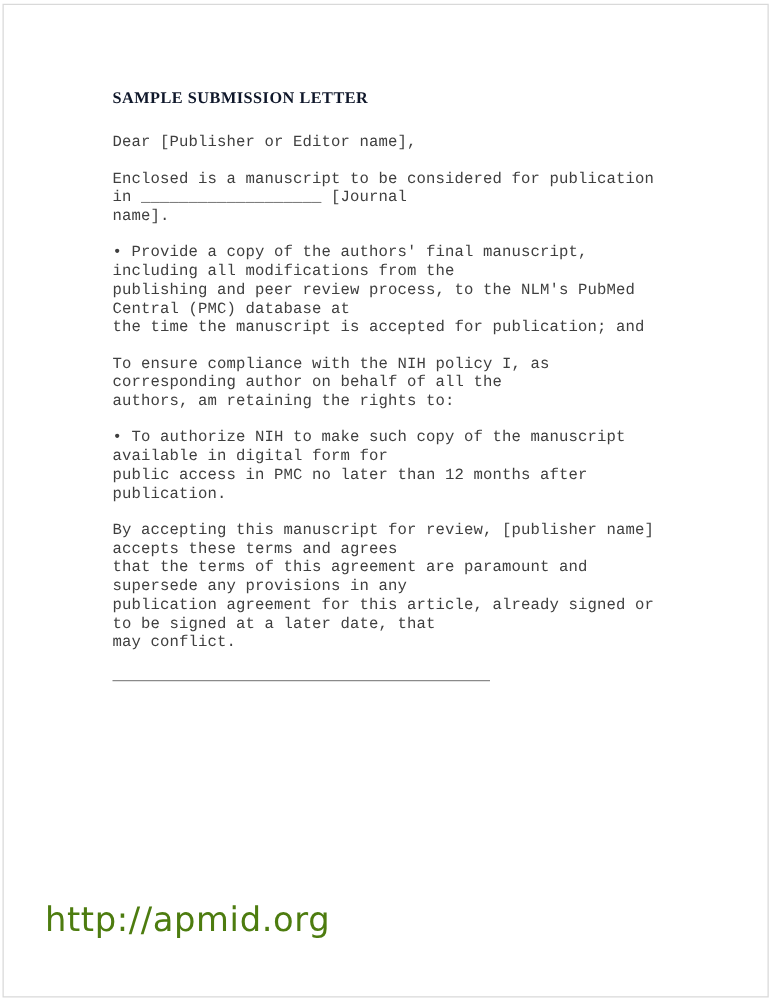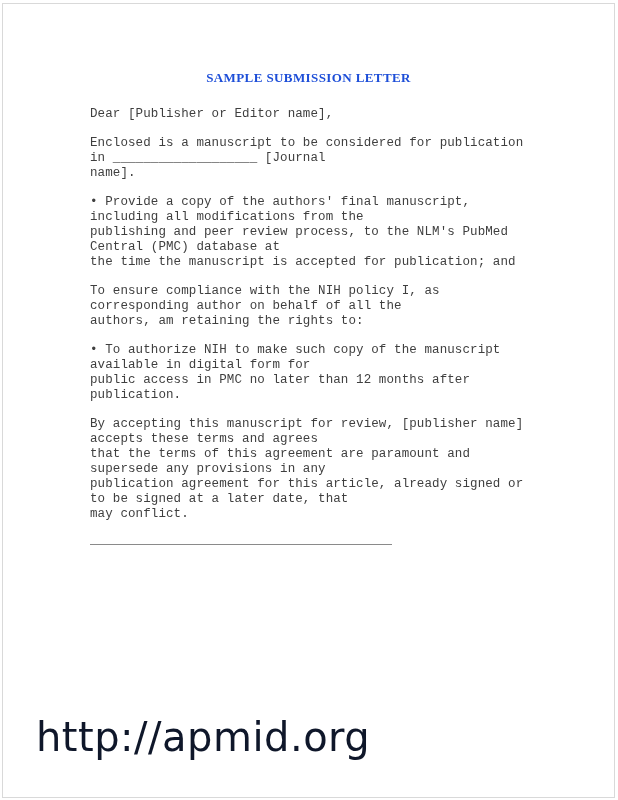--- a/index.html
+++ b/index.html
@@ -31,22 +31,21 @@
     width: 437px;
     color: #3f3f3f;
     font-size: 12.5px;
     line-height: 15px;
     letter-spacing: 0.1px;
   }
   .content h1 {
     font-size: 13px;
     line-height: 15px;
     font-weight: bold;
-    color: #1d4ed8;
-    text-align: center;
+    color: #0f172a;
     letter-spacing: 0.4px;
     margin: 0 0 22px 0;
     white-space: pre;
   }
   .content p {
     margin: 0 0 14px 0;
     white-space: pre-line;
     font-family: Liberation Mono, monospace;
   }
   .sig-line {
@@ -56,23 +55,23 @@
     margin-top: 22px;
   }
   .sig-caption {
     margin: 2px 0 0 0 !important;
   }
   .footer-url {
     position: absolute;
     left: 36px;
     top: 719px;
     font-family: "DejaVu Sans", sans-serif;
-    font-size: 40px;
+    font-size: 27px;
     line-height: 36px;
-    color: #0f172a;
+    color: #4d7c0f;
     letter-spacing: 0.5px;
   }
 </style>
 </head>
 <body>
 
 <div class="page">
   <div class="page-border"></div>
 
   <div class="content">

